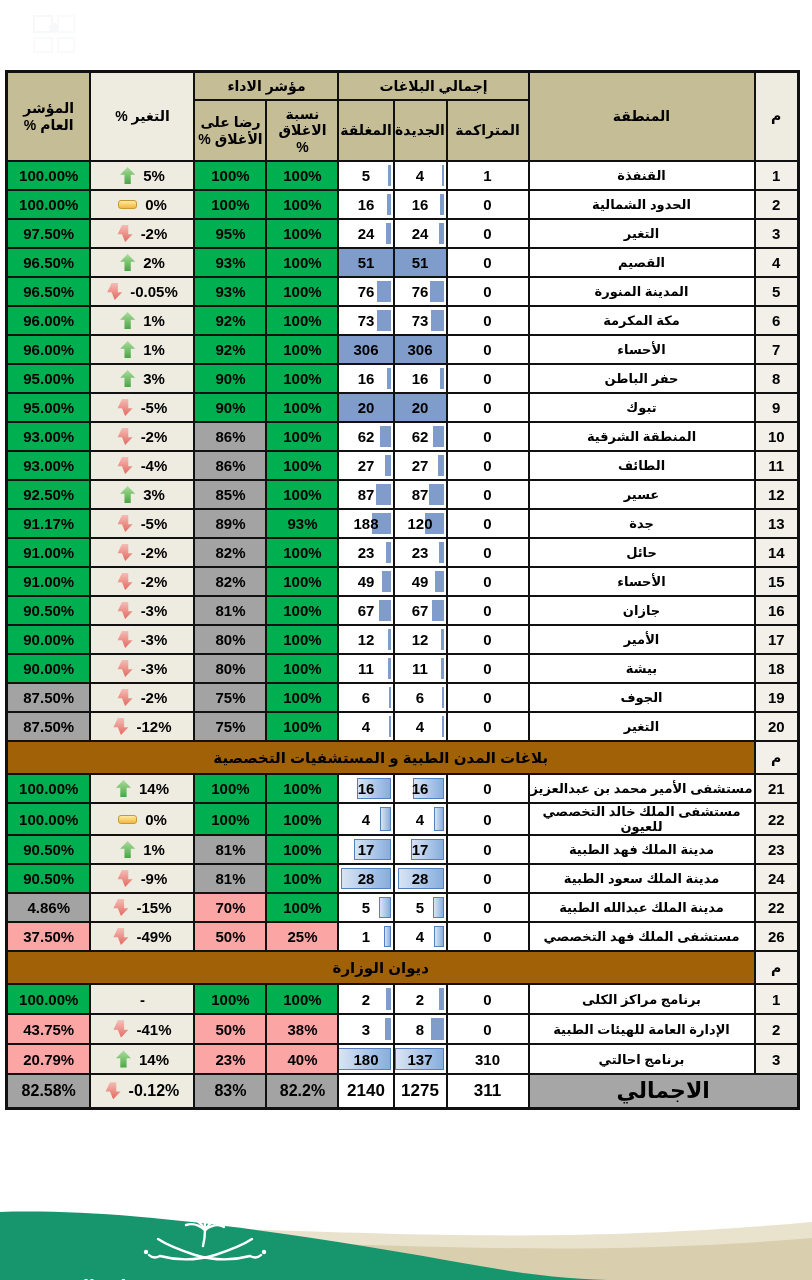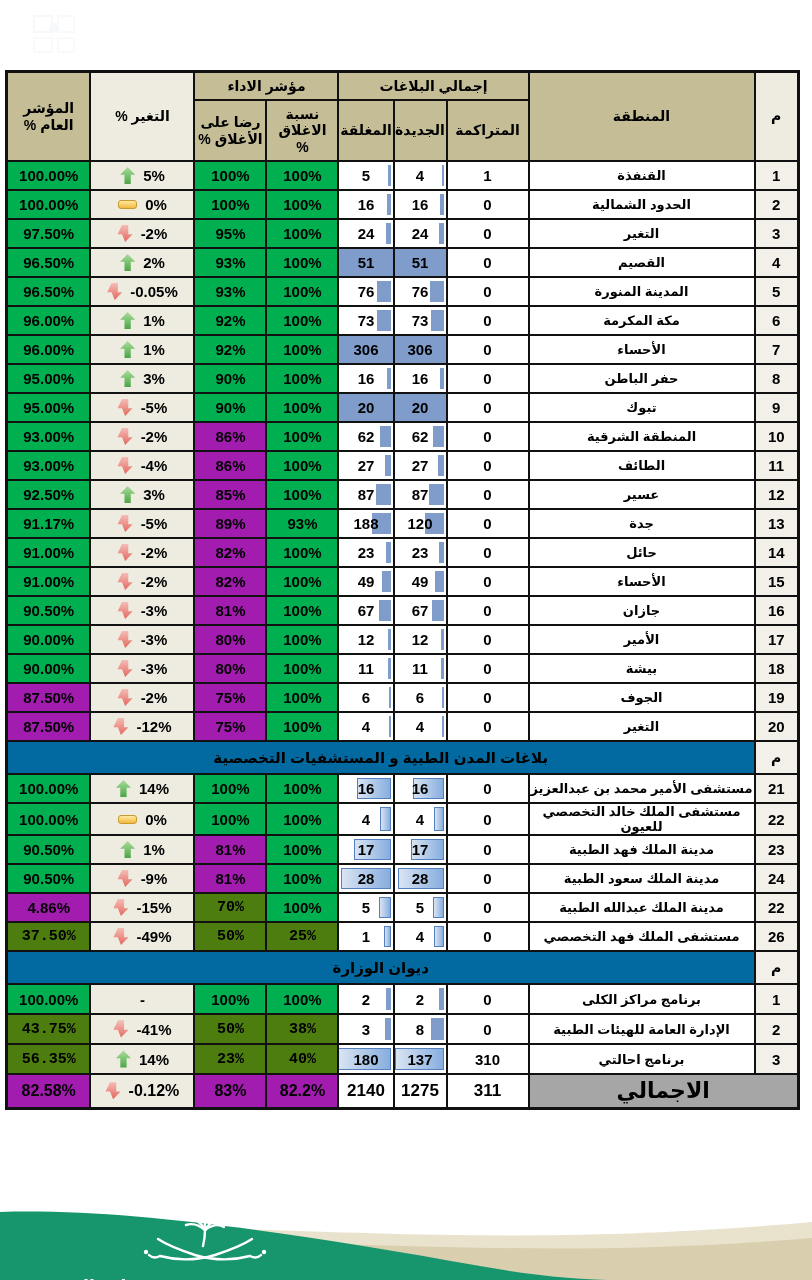--- a/index.html
+++ b/index.html
@@ -32,41 +32,41 @@
   thead th.cream{background:#eeece1;}
   th.idx-h{background:#eeece1 !important;}
   tbody tr{height:29px;}
   tbody tr.sec-hosp, tbody tr.sec-divan{height:30px;}
   td.c-idx{font-size:15px;font-weight:bold;background:#f2f0e8;}
   td.c-name{background:#fff;font-size:13px;font-weight:bold;}
   td.c-num{background:#fff;font-size:15px;font-weight:bold;position:relative;}
   td.c-num span{position:relative;z-index:2;}
   td.c-pct{font-size:15px;font-weight:bold;}
   .bg-green{background:#00b050;}
-  .bg-yellow{background:#a21caf;}
-  .bg-red{background:#4d7c0f;font-family:Liberation Mono, monospace;}
+  .bg-yellow{background:#a3a3a3;}
+  .bg-red{background:#fca5a5;}
   td.c-change{background:#eeece1;font-size:15px;font-weight:bold;}
   .change-inner{display:flex;direction:ltr;align-items:center;justify-content:center;gap:8px;}
   
   .bar{position:absolute;right:2px;top:3px;bottom:3px;z-index:1;background:#7f9ccb;}
   .bar.grad{background:linear-gradient(to left,#87aede,#d9e4f3);border:1px solid #5580c0;}
   .bar.full{right:0;top:0;bottom:0;left:0;width:100% !important;border:none;}
   
   .icon-up{width:15px;height:17px;flex:0 0 auto;
     background:linear-gradient(180deg,#a9dd9a,#4aa546);
     clip-path:polygon(50% 0,100% 46%,71% 46%,71% 100%,29% 100%,29% 46%,0 46%);
     filter:drop-shadow(0 0 1px #2f7d31);}
   .icon-down{width:15px;height:17px;flex:0 0 auto;
     background:linear-gradient(180deg,#f6bcb6,#e26a60);
     clip-path:polygon(50% 100%,100% 54%,71% 54%,71% 0,29% 0,0 54%,29% 54%);
     filter:drop-shadow(0 0 1px #b23a34);}
   .icon-flat{width:17px;height:7px;flex:0 0 auto;border-radius:3px;
     background:linear-gradient(180deg,#ffe9a0,#f2b93f);border:1px solid #c69a33;}
   
-  tr.section-row td{background:#0369a1;font-weight:bold;font-size:15px;height:31px;}
+  tr.section-row td{background:#a16207;font-weight:bold;font-size:15px;height:31px;}
   tr.section-row td.c-idx{background:#f2f0e8;font-size:14px;}
   
   tr.total-row{height:34px;}
   tr.total-row td{font-weight:bold;}
   td.total-label{background:#a6a6a6;font-size:22px;font-weight:bold;}
   tr.total-row td.c-num{font-size:17px;}
   tr.total-row td.c-pct, tr.total-row td.c-change{font-size:16px;}
   
   .footer{position:absolute;left:0;bottom:0;width:812px;height:72px;}
 </style>
@@ -584,21 +584,21 @@
     <td class="c-num"><div class="bar grad" style="width: 92%;"></div><span>137</span></td>
     <td class="c-num"><div class="bar grad" style="width: 95%;"></div><span>180</span></td>
     <td class="c-pct bg-red">40%</td>
     <td class="c-pct bg-red">23%</td>
     <td class="c-change">
       <div class="change-inner">
         <span class="icon-up"></span>
         <span>14%</span>
       </div>
     </td>
-    <td class="c-pct bg-red">56.35%</td>
+    <td class="c-pct bg-red">20.79%</td>
   </tr>
       <tr class="total-row">
       <td colspan="2" class="total-label">الاجمالي</td>
       <td class="c-num"><span>311</span></td>
       <td class="c-num"><span>1275</span></td>
       <td class="c-num"><span>2140</span></td>
       <td class="c-pct bg-yellow">82.2%</td>
       <td class="c-pct bg-yellow">83%</td>
       <td class="c-change">
         <div class="change-inner">

